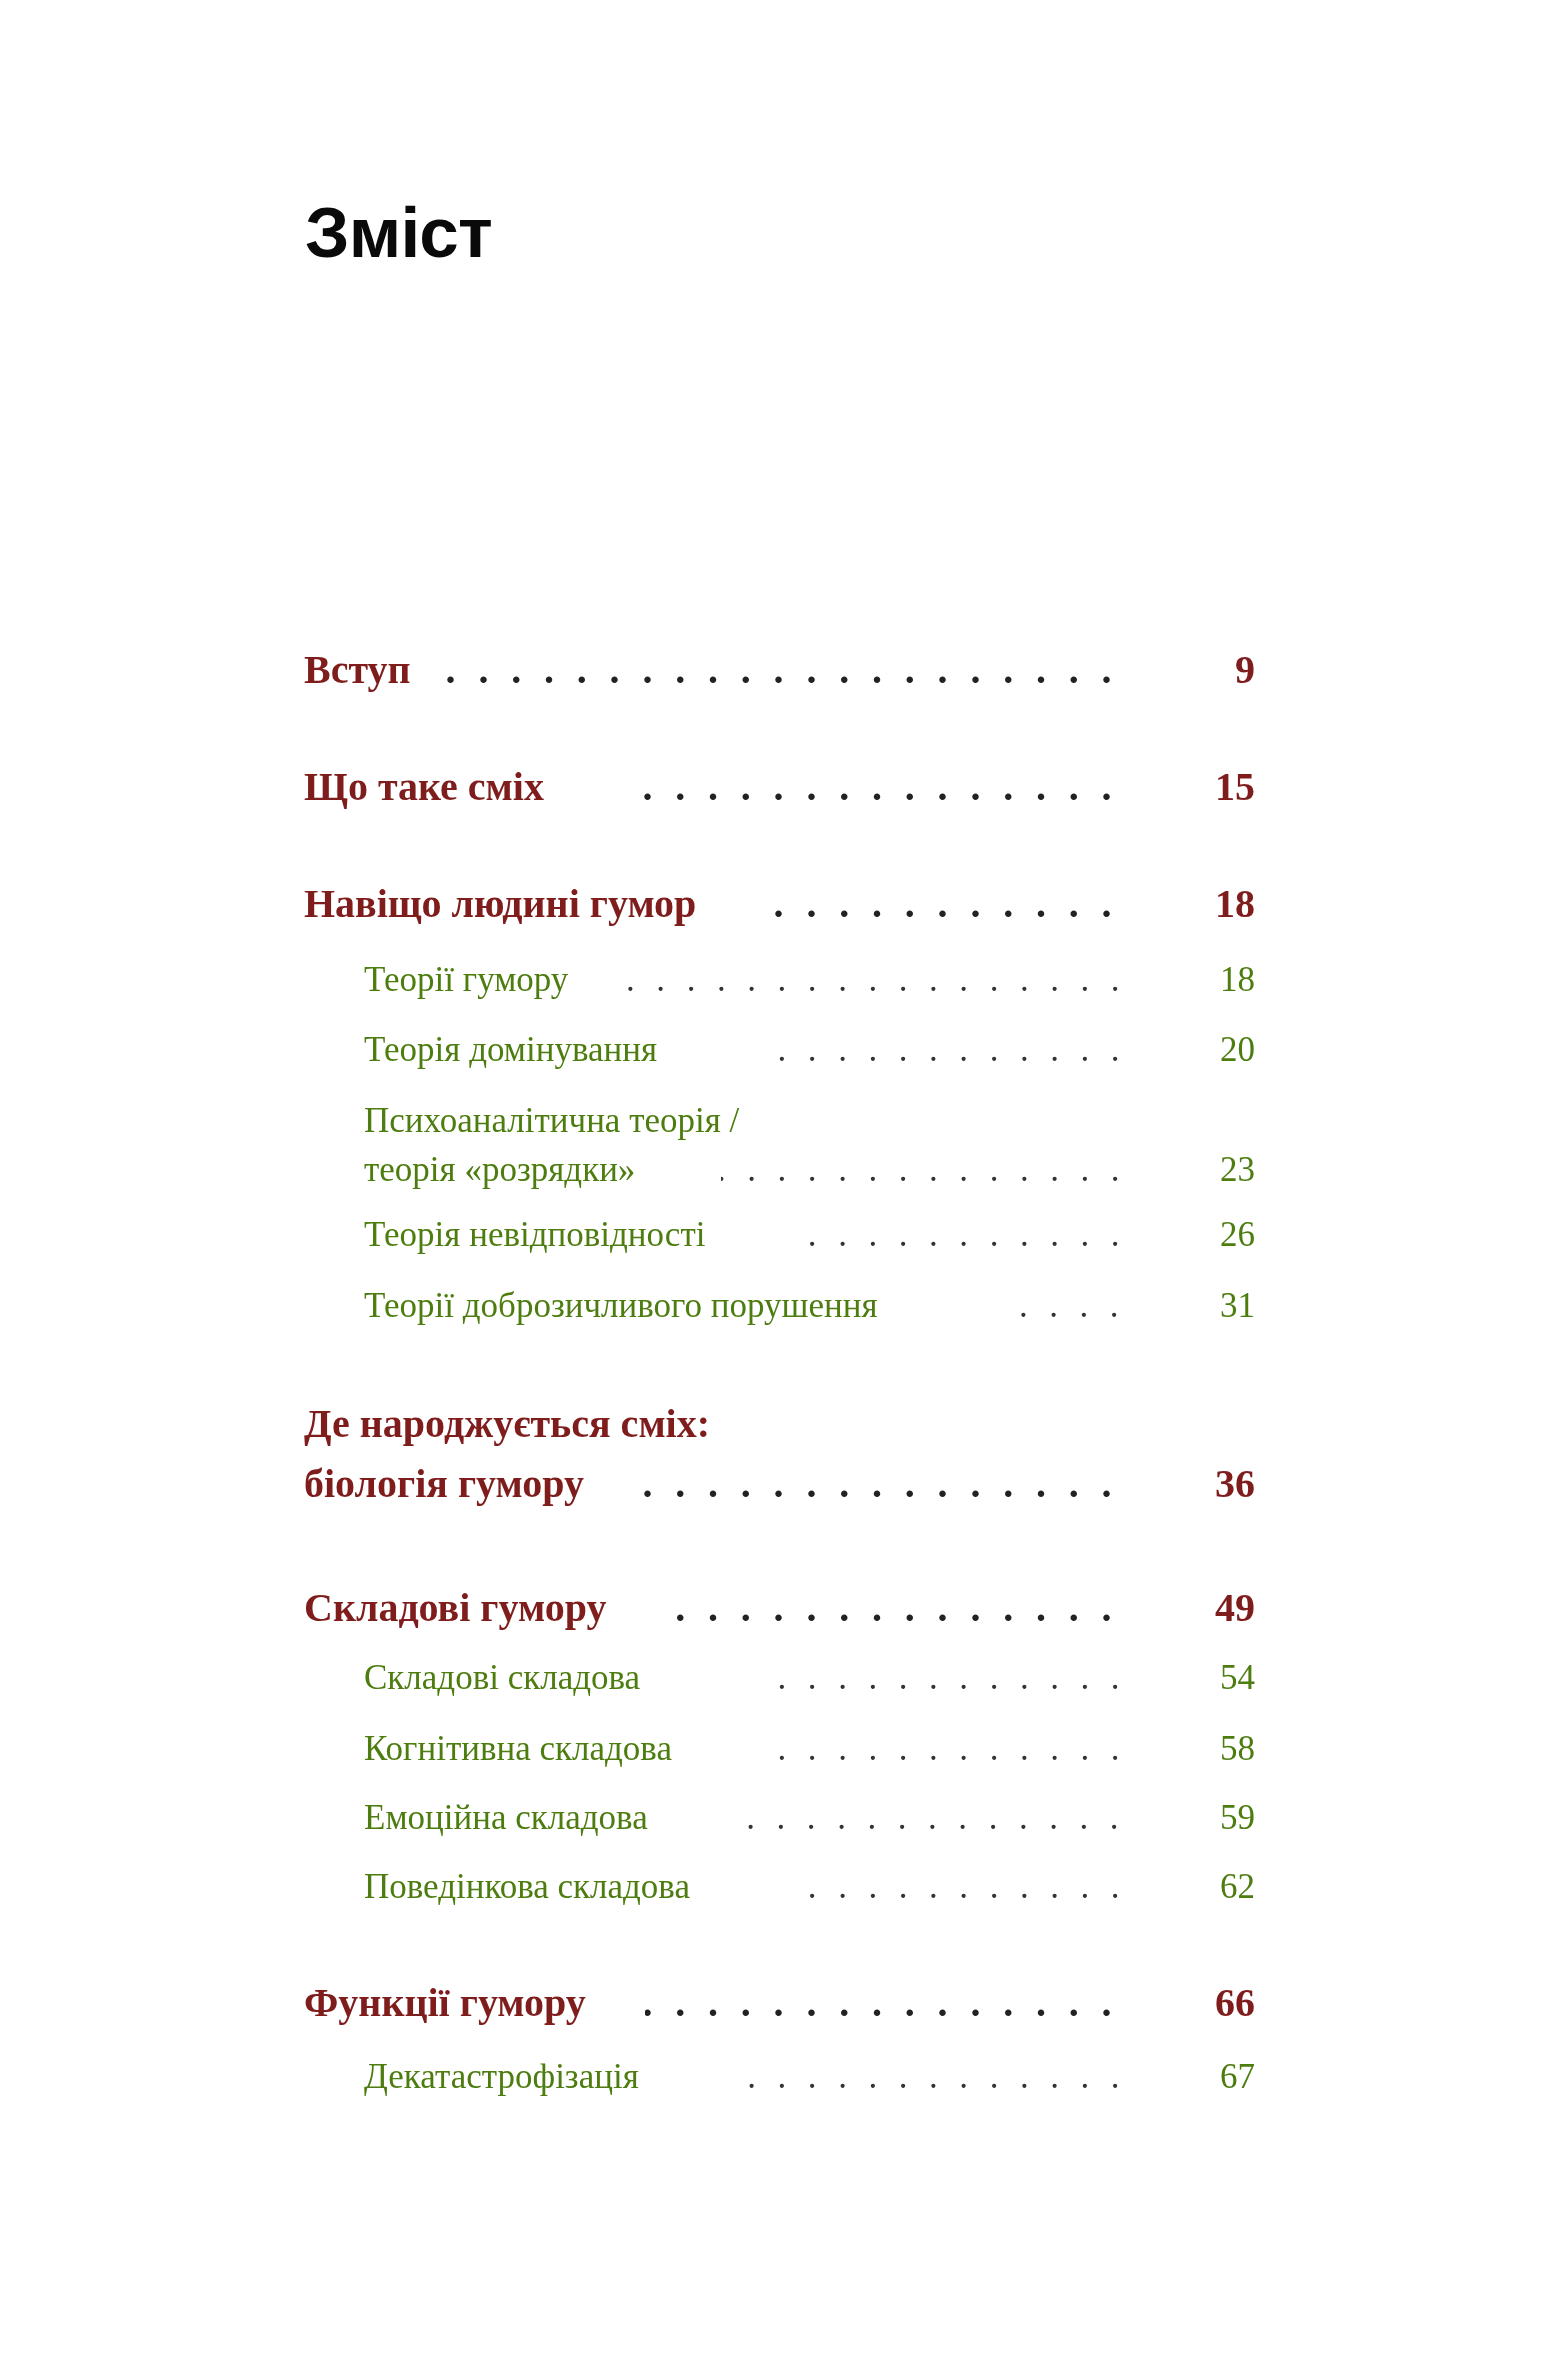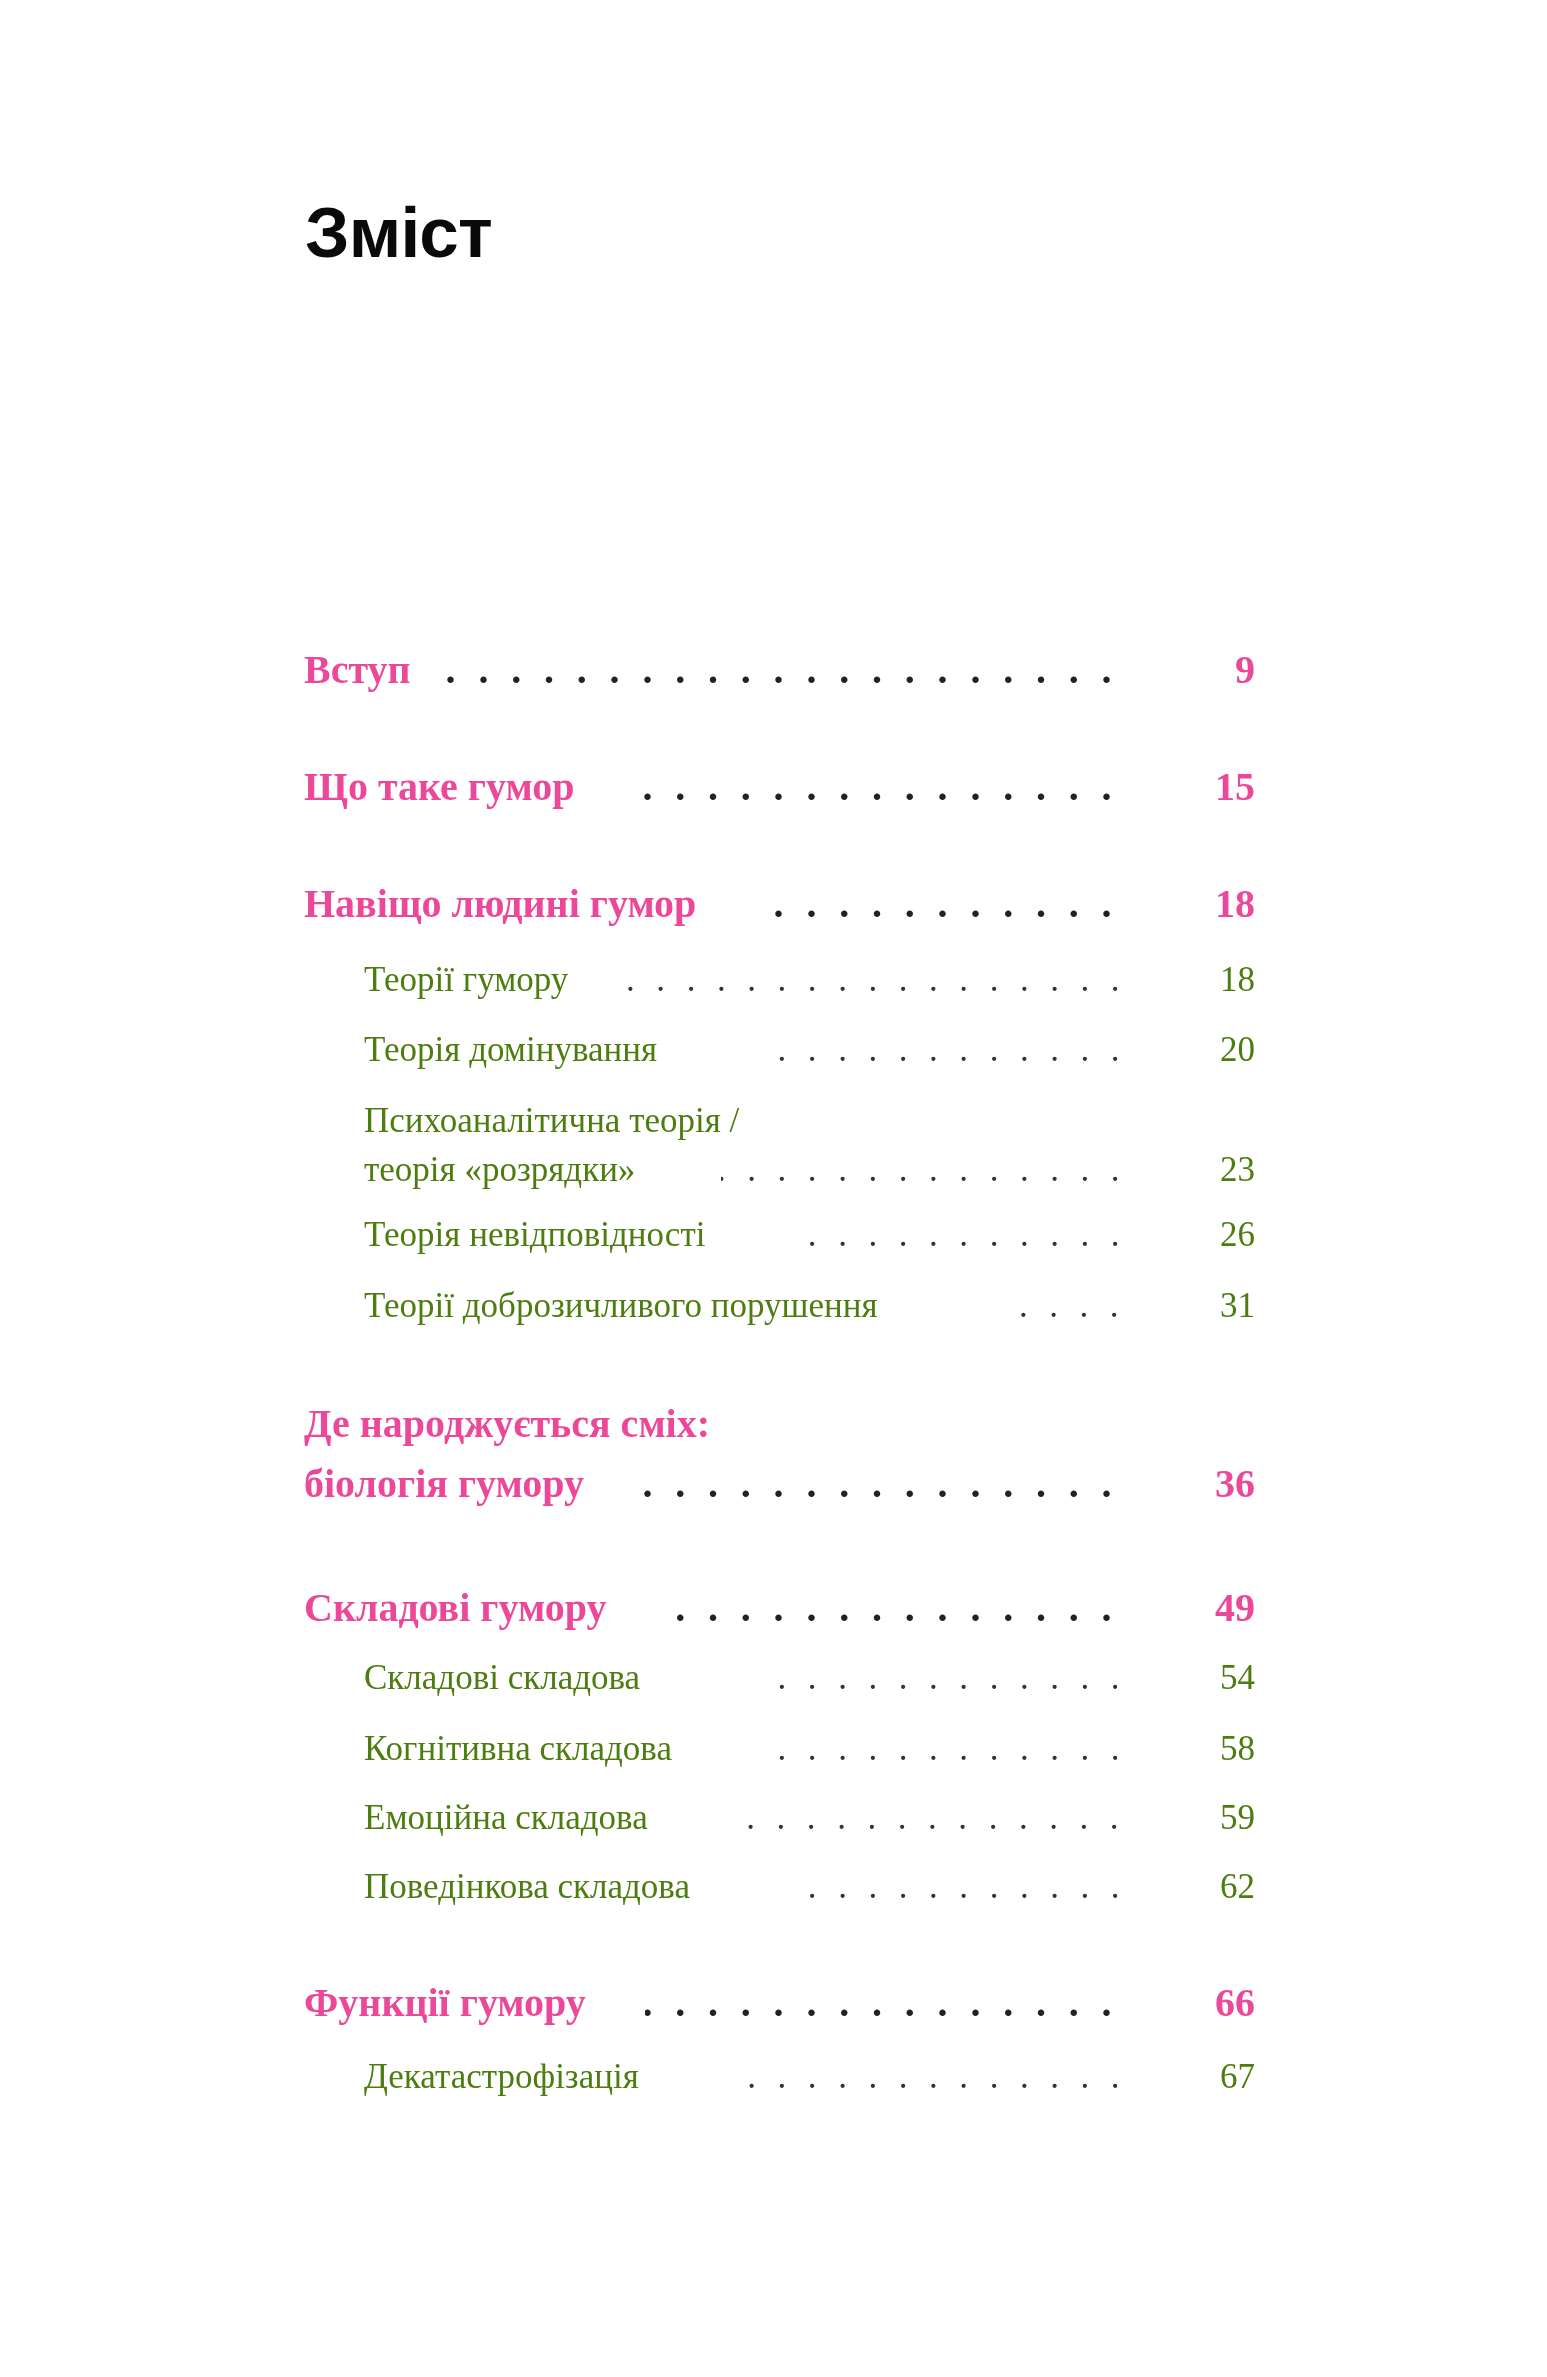--- a/index.html
+++ b/index.html
@@ -7,42 +7,42 @@
   .title {
     position:absolute; left:305px; top:197px;
     font-family:"Liberation Sans", "DejaVu Sans", sans-serif;
     font-weight:900; font-size:71px; line-height:1; color:#0a0a0a;
     letter-spacing:-0.8px;
   }
   .row { position:absolute; left:0; width:1547px; line-height:1; }
   .row .text { position:absolute; white-space:nowrap; font-family:"Liberation Serif", "DejaVu Serif", serif; }
   .row .leader { position:absolute; overflow:hidden; white-space:nowrap; font-family:"Liberation Serif", "DejaVu Serif", serif; letter-spacing:6.4px; text-align:right; direction:rtl; }
   .row .num { position:absolute; right:292px; text-align:right; white-space:nowrap; font-family:"Liberation Serif", "DejaVu Serif", serif; }
-  .main .text, .main .num { font-size:40px; font-weight:700; color:#ec4899; }
+  .main .text, .main .num { font-size:40px; font-weight:700; color:#7f1d1d; }
   .main .leader { font-size:40px; font-weight:700; color:#222; }
   .main .text { left:304px; }
   .sub .text, .sub .num { font-size:35px; font-weight:400; color:#4d7c0f; }
   .sub .leader { font-size:35px; color:#333; }
   .sub .text { left:364px; }
 </style>
 </head>
 <body>
 
 <div class="title">Зміст</div>
 
 <div>
 
   <div class="row main" style="top:650px;">
     <span class="text">Вступ</span>
     <span class="leader" style="left:431px; width:687px;">. . . . . . . . . . . . . . . . . . . . . . . . . . . . . . . . . . . . . . . . . . . . . . . . . . . . . . . . . . . . . . . . . . . . . . . . . . . . . . . . . . . . . . . . .</span>
     <span class="num">9</span>
   </div>
 
   <div class="row main" style="top:767px;">
-    <span class="text">Що таке гумор</span>
+    <span class="text">Що таке сміх</span>
     <span class="leader" style="left:629px; width:489px;">. . . . . . . . . . . . . . . . . . . . . . . . . . . . . . . . . . . . . . . . . . . . . . . . . . . . . . . . . . . . . . . . . . . . . . . . . . . . . . . . . . . . . . . . .</span>
     <span class="num">15</span>
   </div>
 
   <div class="row main" style="top:884px;">
     <span class="text">Навіщо людині гумор</span>
     <span class="leader" style="left:774px; width:344px;">. . . . . . . . . . . . . . . . . . . . . . . . . . . . . . . . . . . . . . . . . . . . . . . . . . . . . . . . . . . . . . . . . . . . . . . . . . . . . . . . . . . . . . . . .</span>
     <span class="num">18</span>
   </div>
 

